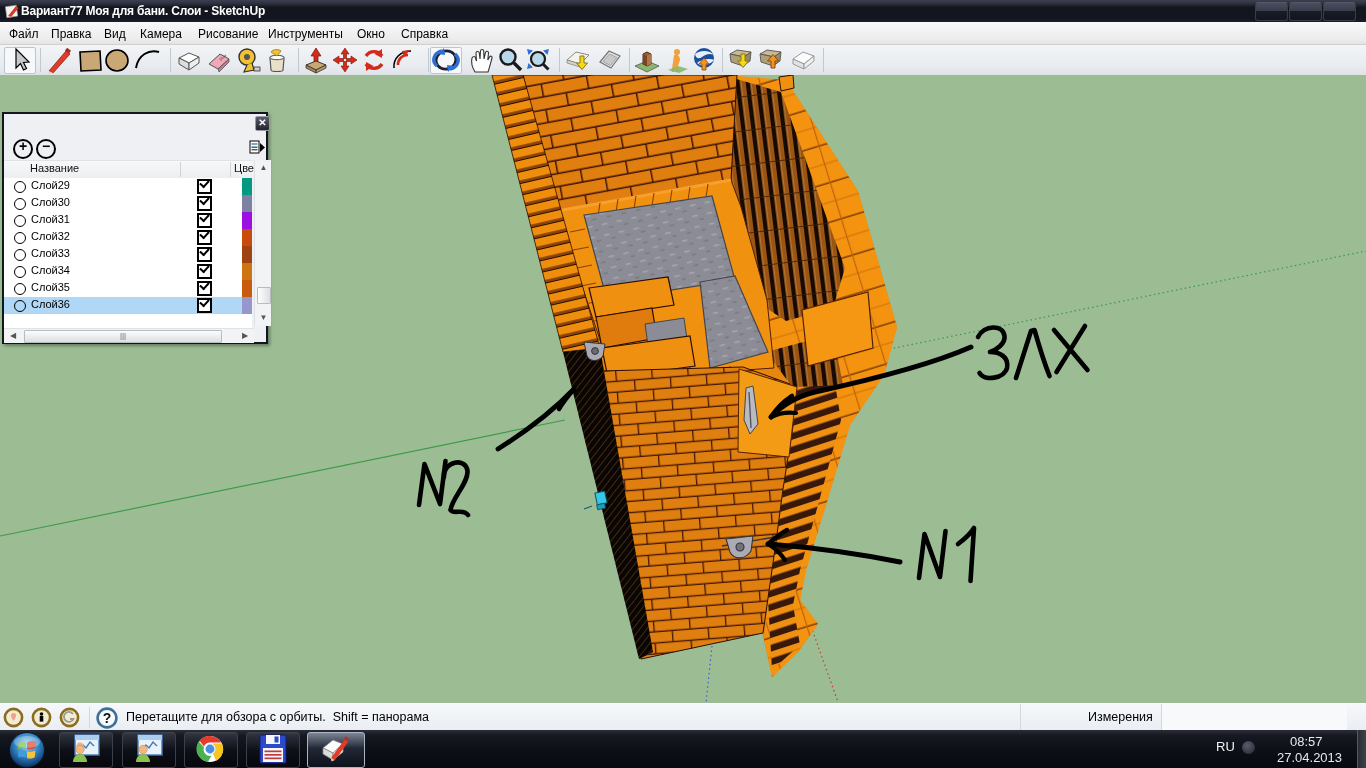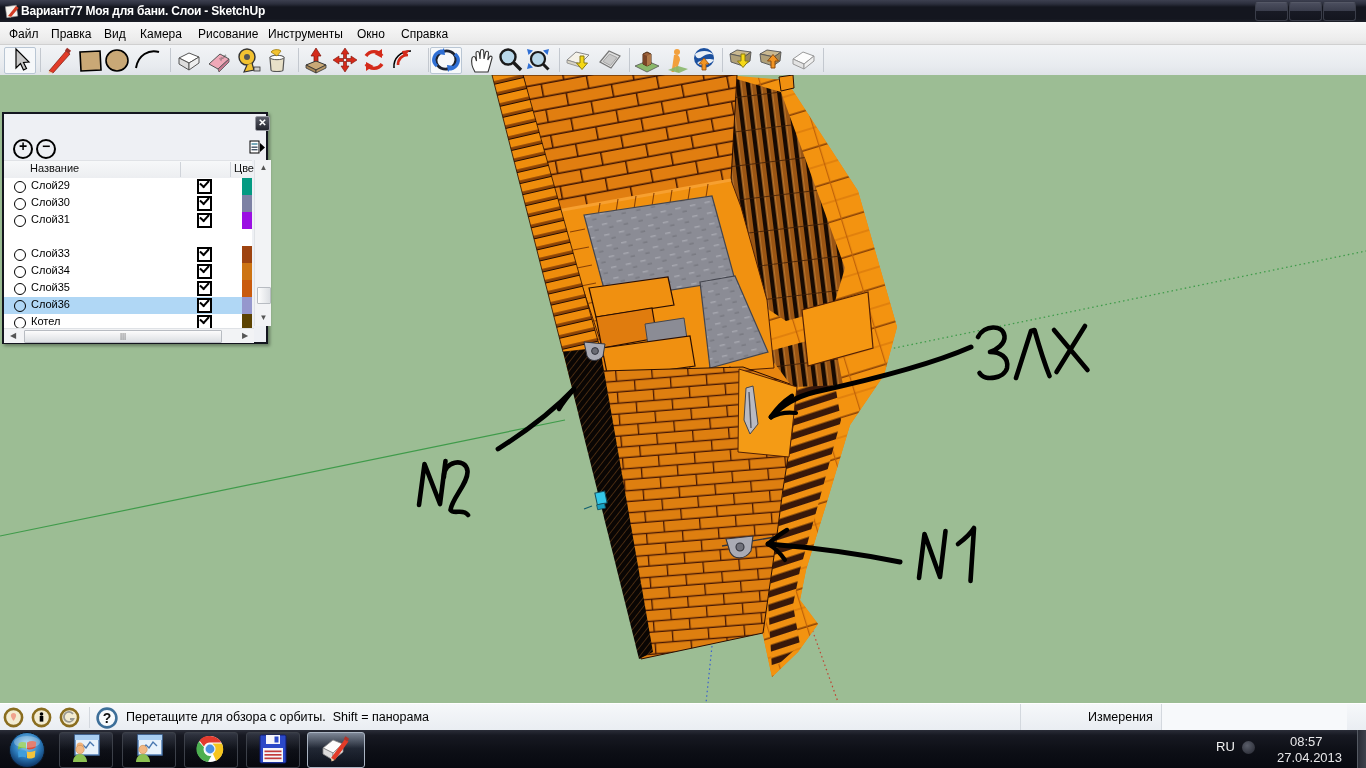--- a/index.html
+++ b/index.html
@@ -403,20 +403,26 @@
           <span class="lname">Слой30</span>
           <span class="cb"></span>
           <span class="sw" style="background:#7d81a4"></span>
         </div>
       <div class="lrow" style="top:34px">
           <span class="radio"></span>
           <span class="lname">Слой31</span>
           <span class="cb"></span>
           <span class="sw" style="background:#9b0fe3"></span>
         </div>
+      <div class="lrow" style="top:51px">
+          <span class="radio"></span>
+          <span class="lname">Слой32</span>
+          <span class="cb"></span>
+          <span class="sw" style="background:#ca4a0b"></span>
+        </div>
       <div class="lrow" style="top:68px">
           <span class="radio"></span>
           <span class="lname">Слой33</span>
           <span class="cb"></span>
           <span class="sw" style="background:#9e4410"></span>
         </div>
       <div class="lrow" style="top:85px">
           <span class="radio"></span>
           <span class="lname">Слой34</span>
           <span class="cb"></span>
@@ -426,26 +432,20 @@
           <span class="radio"></span>
           <span class="lname">Слой35</span>
           <span class="cb"></span>
           <span class="sw" style="background:#c95b0e"></span>
         </div>
       <div class="lrow" style="top:119px;background:#b0d7f5">
           <span class="radio" style="background:#b0d7f5"></span>
           <span class="lname">Слой36</span>
           <span class="cb"></span>
           <span class="sw" style="background:#9597cd"></span>
-        </div>
-      <div class="lrow" style="top:136px">
-          <span class="radio"></span>
-          <span class="lname">Котел</span>
-          <span class="cb"></span>
-          <span class="sw" style="background:#5c4302"></span>
         </div>
     </div>
     <div id="vscroll" class="abs">
       <div class="sbtn" style="left:1px;top:0;width:15px;height:16px;line-height:16px">▲</div>
       <div class="sbtn" style="left:1px;top:150px;width:15px;height:16px;line-height:16px">▼</div>
       <div class="abs" style="left:2px;top:127px;width:12px;height:15px;background:linear-gradient(90deg,#fdfdfd,#dcdfe3);border:1px solid #b8bcc2;border-radius:1px"></div>
     </div>
     <div id="hscroll" class="abs">
       <div class="sbtn" style="left:2px;top:1px;width:14px;height:12px;line-height:12px">◀</div>
       <div class="sbtn" style="left:234px;top:1px;width:14px;height:12px;line-height:12px">▶</div>

